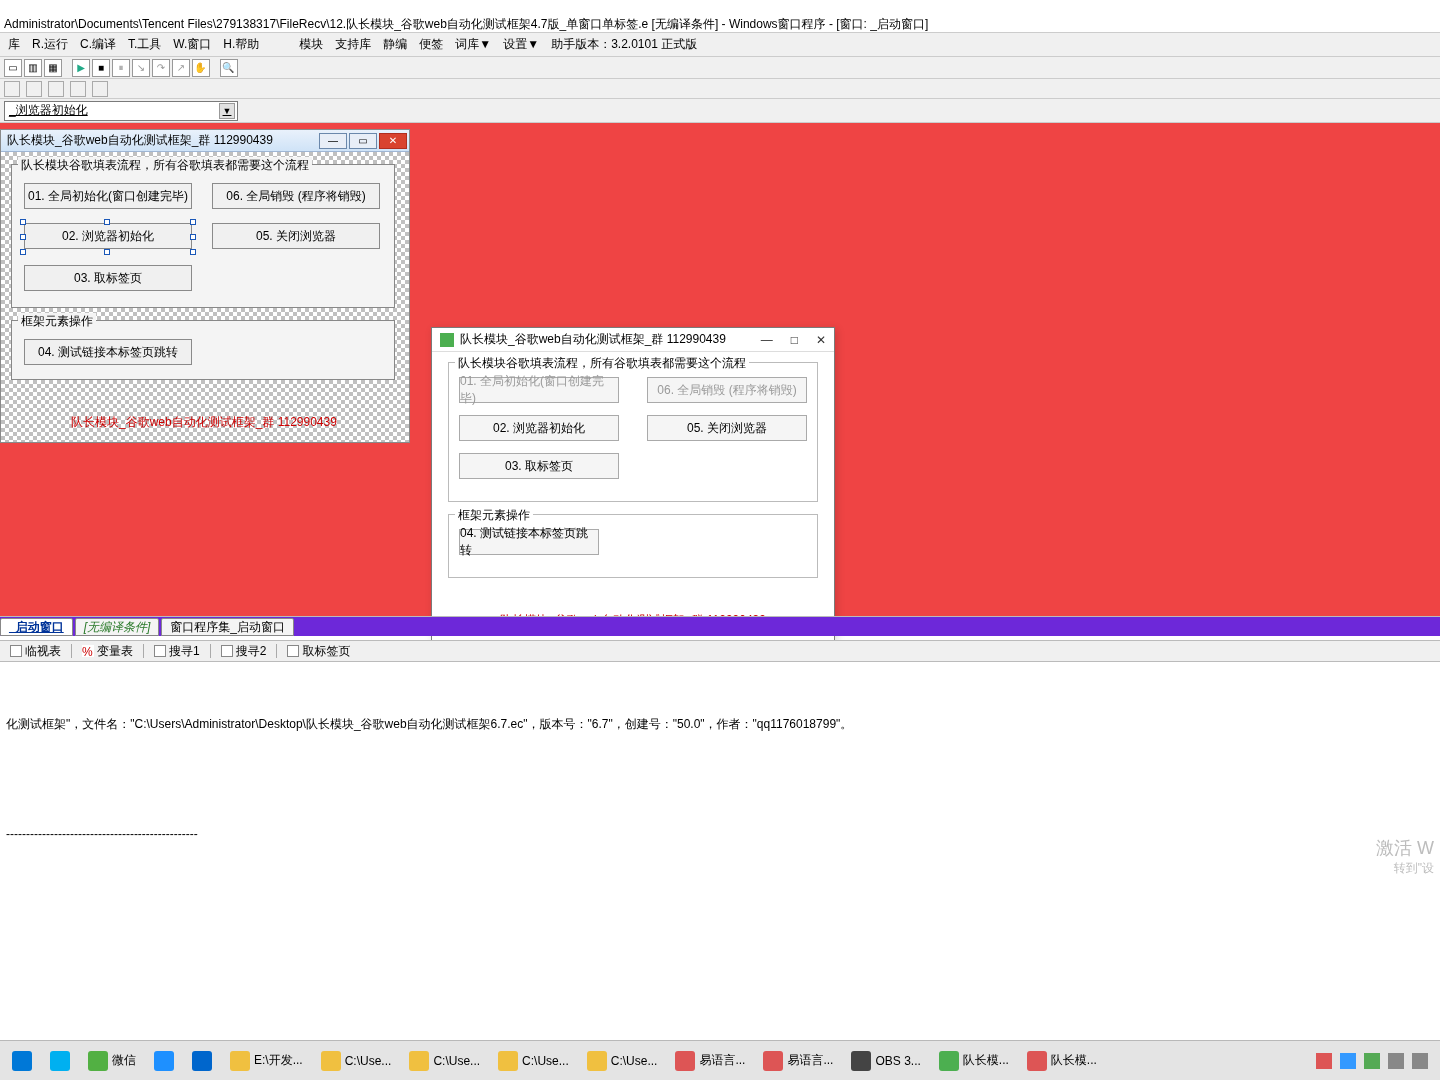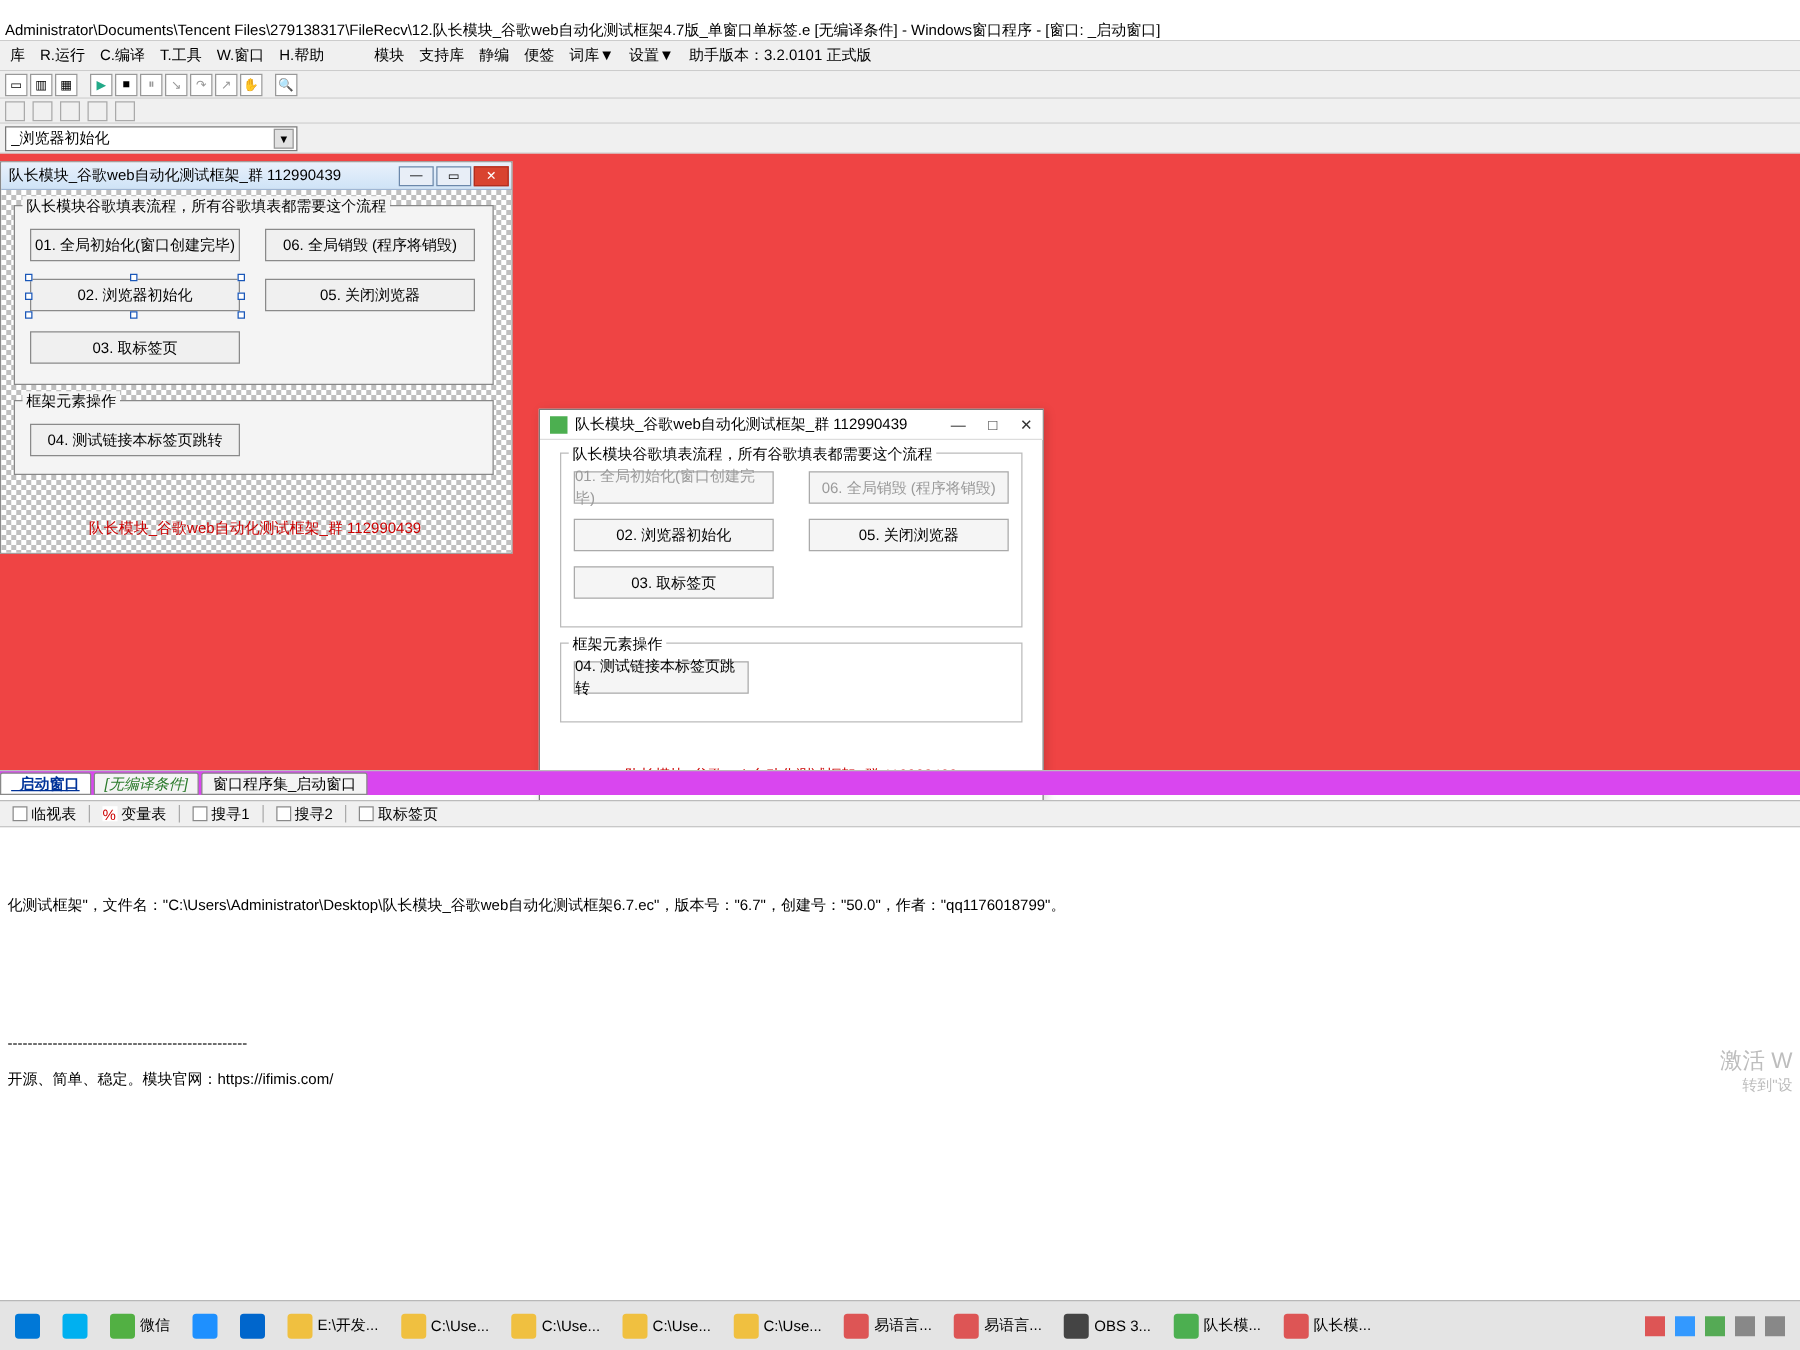--- a/index.html
+++ b/index.html
@@ -9,21 +9,21 @@
 .menu-bar { height: 24px; background: #f0f0f0; display: flex; align-items: center; gap: 12px; padding: 0 8px; border-bottom: 1px solid #ccc; }
 .menu-bar span { cursor: pointer; }
 
 .toolbar1 { height: 22px; background: #f0f0f0; display: flex; align-items: center; gap: 2px; padding: 0 4px; border-bottom: 1px solid #ccc; }
 .toolbar1 .tb-btn { width: 18px; height: 18px; border: 1px solid #999; background: #fff; display: inline-flex; align-items: center; justify-content: center; font-size: 10px; cursor: pointer; }
 .toolbar1 .sep { width: 6px; }
 
 .toolbar2 { height: 20px; background: #f0f0f0; display: flex; align-items: center; gap: 6px; padding: 0 4px; border-bottom: 1px solid #ccc; }
 .toolbar2 .tb-icon { width: 16px; height: 16px; border: 1px solid #aaa; }
 
-.dropdown-row { height: 24px; background: #f0f0f0; display: flex; align-items: center; padding: 0 4px; border-bottom: 1px solid #ccc; }
+.dropdown-row { height: 24px; background: #f0f0f0; display: flex; align-items: center; padding: 0 4px; border-bottom: 1px solid #ccc; text-decoration: underline; }
 .combo { height: 20px; width: 234px; background: #fff; border: 1px solid #7a7a7a; display: flex; align-items: center; justify-content: space-between; padding: 0 2px 0 4px; }
 .combo .arrow { width: 16px; height: 16px; background: #e1e1e1; border: 1px solid #999; display: flex; align-items: center; justify-content: center; font-size: 9px; }
 
 .workspace { position: relative; background: #ef4444; width: 100%; height: 506px; }
 
 
 .designer-window { position: absolute; left: 0; top: 6px; width: 410px; height: 314px; background: #fff; border: 1px solid #8a8a8a; }
 .designer-titlebar { height: 22px; background: linear-gradient(#e9f1fb,#cfe3f7); display: flex; align-items: center; justify-content: space-between; padding: 0 2px 0 6px; border-bottom: 1px solid #9fb6d4; }
 .designer-titlebar .caps { display: flex; gap: 2px; }
 .designer-titlebar .cap { width: 28px; height: 16px; border: 1px solid #6b88ab; background: #e8eef7; display: flex; align-items: center; justify-content: center; font-size: 10px; cursor: pointer; }
@@ -49,21 +49,21 @@
 .runtime-titlebar .wbtns span { cursor: pointer; color: #333; }
 .runtime-body { padding: 10px 16px; position: relative; height: calc(100% - 24px); }
 .rt-groupbox { border: 1px solid #bbb; position: relative; padding: 14px 10px 10px; margin-bottom: 12px; }
 .rt-groupbox .legend { position: absolute; top: -8px; left: 6px; background: #fff; padding: 0 3px; }
 .rt-row { display: flex; gap: 28px; margin-bottom: 12px; }
 .rt-btn { width: 160px; height: 26px; border: 1px solid #aaa; background: #f5f5f5; display: flex; align-items: center; justify-content: center; cursor: pointer; }
 .rt-btn.disabled { color: #9a9a9a; cursor: default; }
 .rt-footer-label { text-align: center; color: #c00; margin-top: 34px; }
 
 
-.doc-tabs { height: 20px; background: #d946ef; border-top: 1px solid #bbb; display: flex; align-items: flex-end; position: absolute; left: 0; top: 616px; width: 100%; }
+.doc-tabs { height: 20px; background: #6d28d9; border-top: 1px solid #bbb; display: flex; align-items: flex-end; position: absolute; left: 0; top: 616px; width: 100%; }
 .doc-tab { height: 18px; border: 1px solid #888; border-top-left-radius: 2px; border-top-right-radius: 2px; padding: 1px 8px; margin-right: 2px; background: #f4f4f4; cursor: pointer; position: relative; display: flex; align-items: center; }
 .doc-tab.active { background: #fff; font-weight: bold; text-decoration: underline; color: #003399; }
 .doc-tab.green { color: #2a7a2a; font-style: italic; }
 
 .panel-tabs { height: 22px; background: #f0f0f0; border-top: 1px solid #bbb; border-bottom: 1px solid #bbb; display: flex; align-items: center; gap: 4px; padding: 0 4px; position: absolute; left: 0; top: 640px; width: 100%; }
 .panel-tabs .ptab { display: flex; align-items: center; gap: 3px; padding: 2px 6px; cursor: pointer; }
 .panel-tabs .psep { width: 1px; height: 14px; background: #aaa; }
 .panel-tabs .picon { width: 12px; height: 12px; border: 1px solid #888; background: #fff; }
 
 .output-area { position: absolute; left: 0; top: 662px; width: 100%; height: 238px; background: #fff; padding: 6px; font-family: "SimSun", monospace; white-space: pre; overflow: hidden; }
@@ -240,21 +240,20 @@
   <div class="ptab">
       <div class="picon"></div>
       <span>取标签页</span>
     </div>
 </div>
 
 <div class="output-area">
 <div style="margin-top:34px;">化测试框架"，文件名："C:\Users\Administrator\Desktop\队长模块_谷歌web自动化测试框架6.7.ec"，版本号："6.7"，创建号："50.0"，作者："qq1176018799"。</div>
 <div style="height:66px;"></div>
 <div>------------------------------------------------</div>
-<div>开源、简单、稳定。模块官网：https://ifimis.com/</div>
 
 
 
 
 
 </div>
 
 <div class="watermark">
   <div class="big">激活 W</div>
   <div>转到"设</div>

